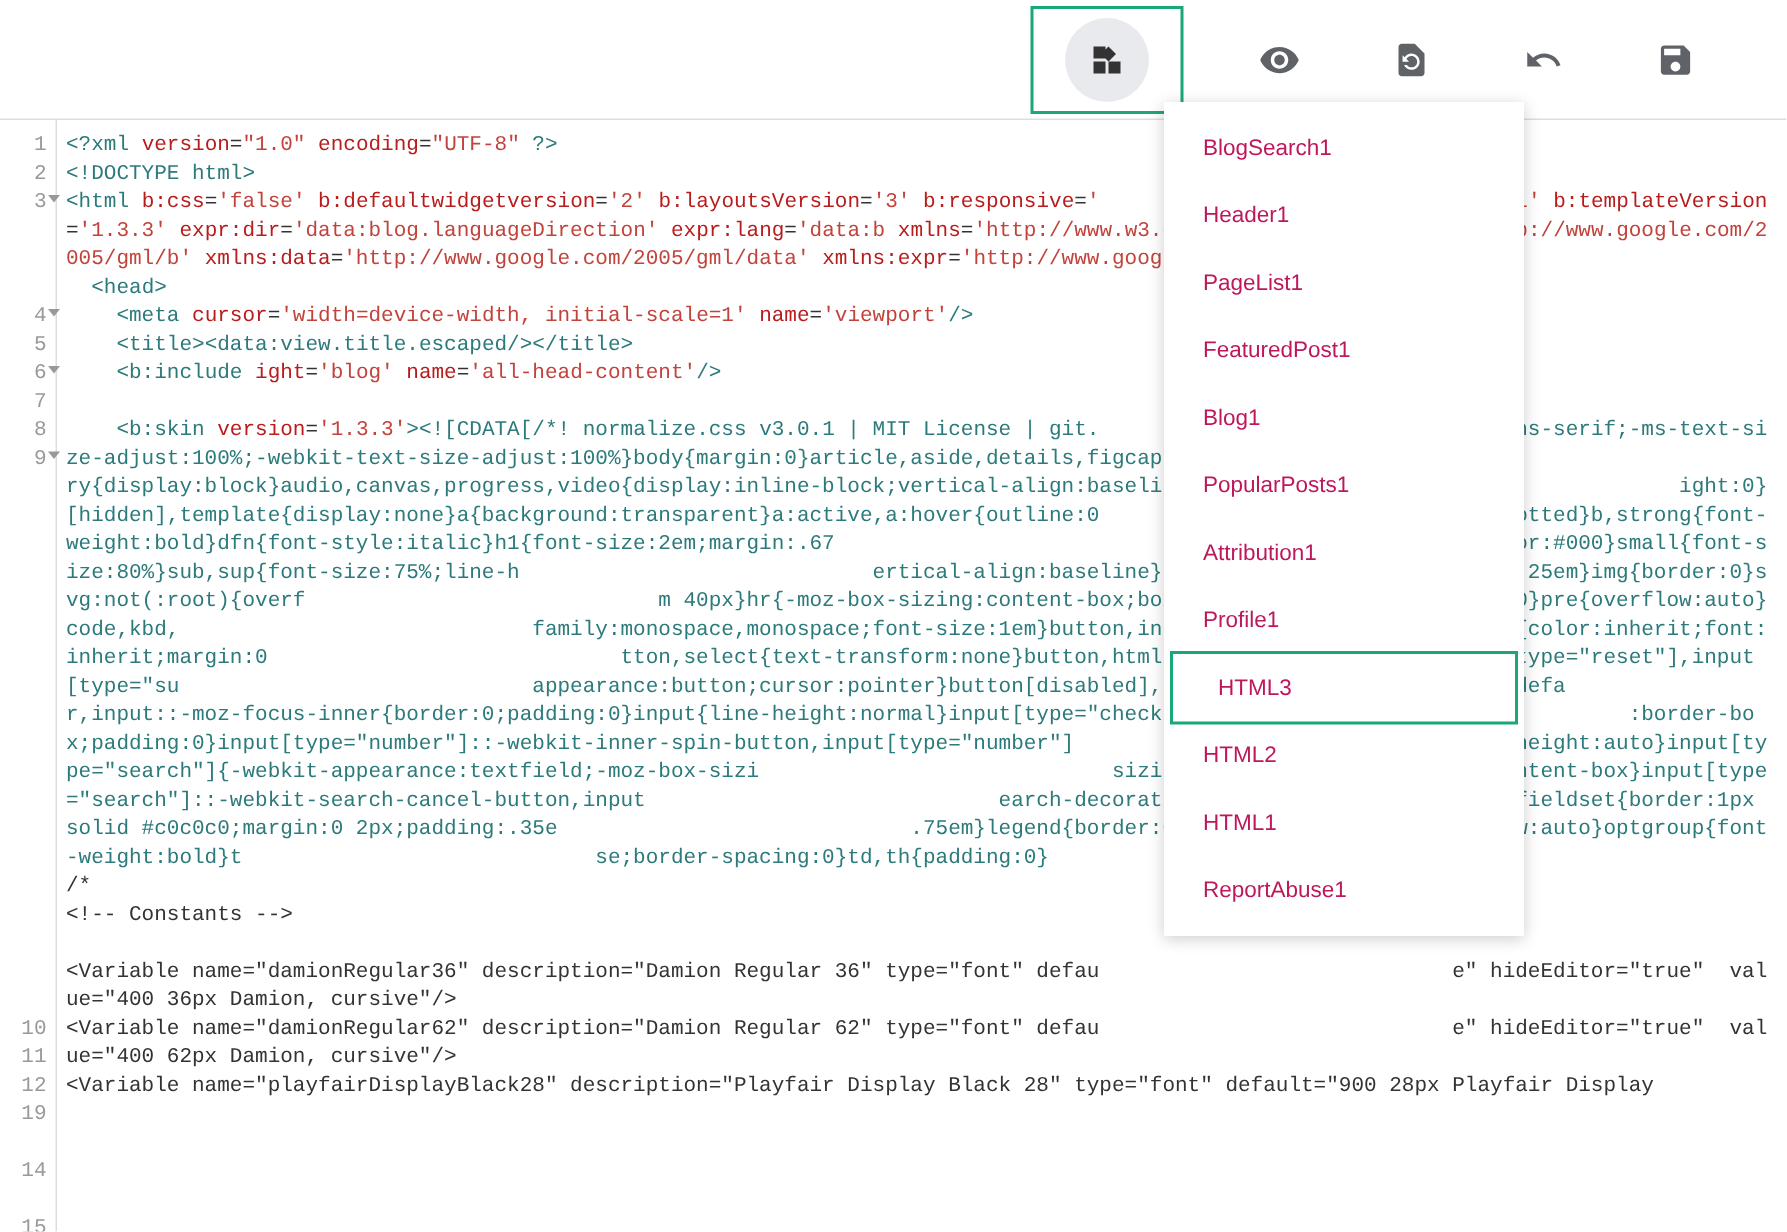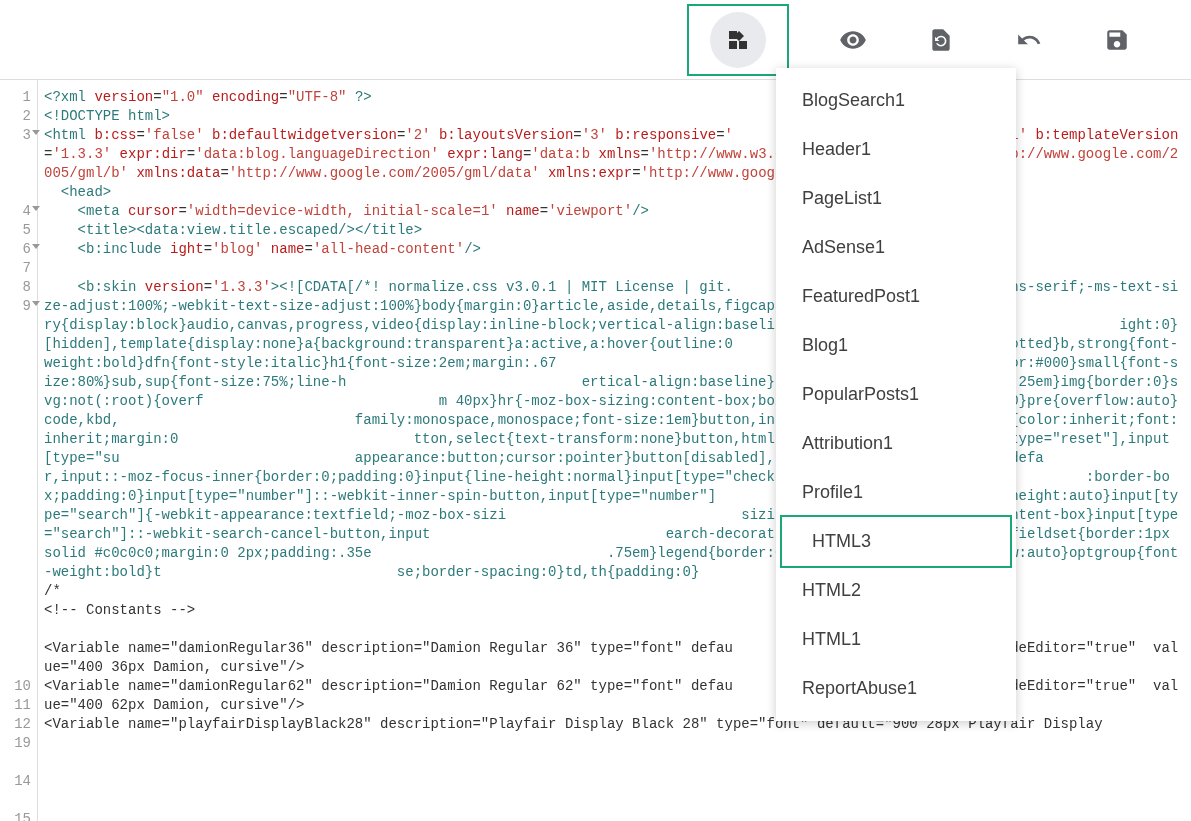--- a/index.html
+++ b/index.html
@@ -101,22 +101,22 @@
     left: 776px;
     width: 240px;
     background: #fff;
     box-shadow: 0 2px 10px rgba(0,0,0,0.2);
     z-index: 100;
     padding: 8px 0;
   }
   
   .dropdown-item {
     padding: 14px 26px;
-    font-size: 18px;
-    color: #404040;
+    font-size: 15px;
+    color: #be185d;
     cursor: pointer;
   }
   
   .dropdown-item.selected {
     border: 2px solid #1aa876;
     margin: -2px 4px;
     padding: 14px 30px;
   }
 </style>
 </head>
@@ -149,21 +149,20 @@
     <svg class="icon-svg" width="26" height="26" viewBox="0 0 24 24">
         <path d="M17 3H5c-1.11 0-2 .9-2 2v14c0 1.1.89 2 2 2h14c1.1 0 2-.9 2-2V7l-4-4zm-5 16c-1.66 0-3-1.34-3-3s1.34-3 3-3 3 1.34 3 3-1.34 3-3 3zm3-10H5V5h10v4z"></path>
       </svg>
   </div>
 </div>
 
 <div class="dropdown-menu">
   <div class="dropdown-item">BlogSearch1</div>
   <div class="dropdown-item">Header1</div>
   <div class="dropdown-item">PageList1</div>
-  <div class="dropdown-item">AdSense1</div>
   <div class="dropdown-item">FeaturedPost1</div>
   <div class="dropdown-item">Blog1</div>
   <div class="dropdown-item">PopularPosts1</div>
   <div class="dropdown-item">Attribution1</div>
   <div class="dropdown-item">Profile1</div>
   <div class="dropdown-item selected">HTML3</div>
   <div class="dropdown-item">HTML2</div>
   <div class="dropdown-item">HTML1</div>
   <div class="dropdown-item">ReportAbuse1</div>
 </div>

